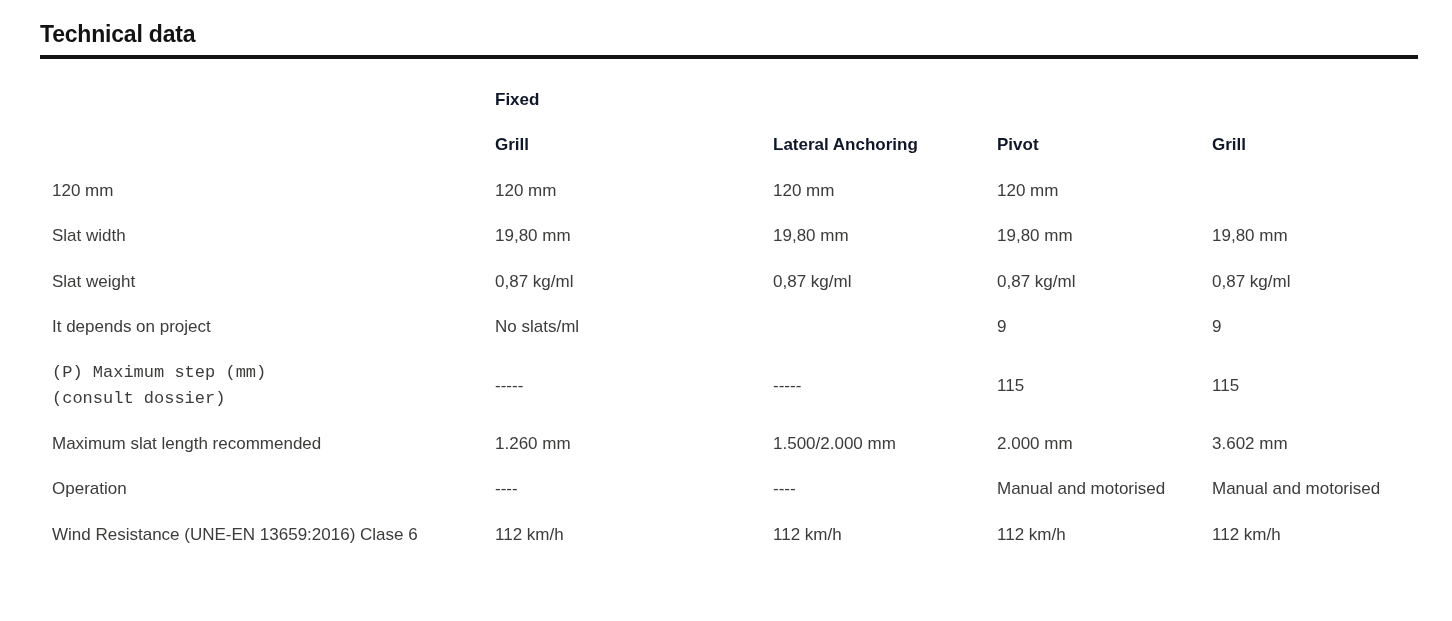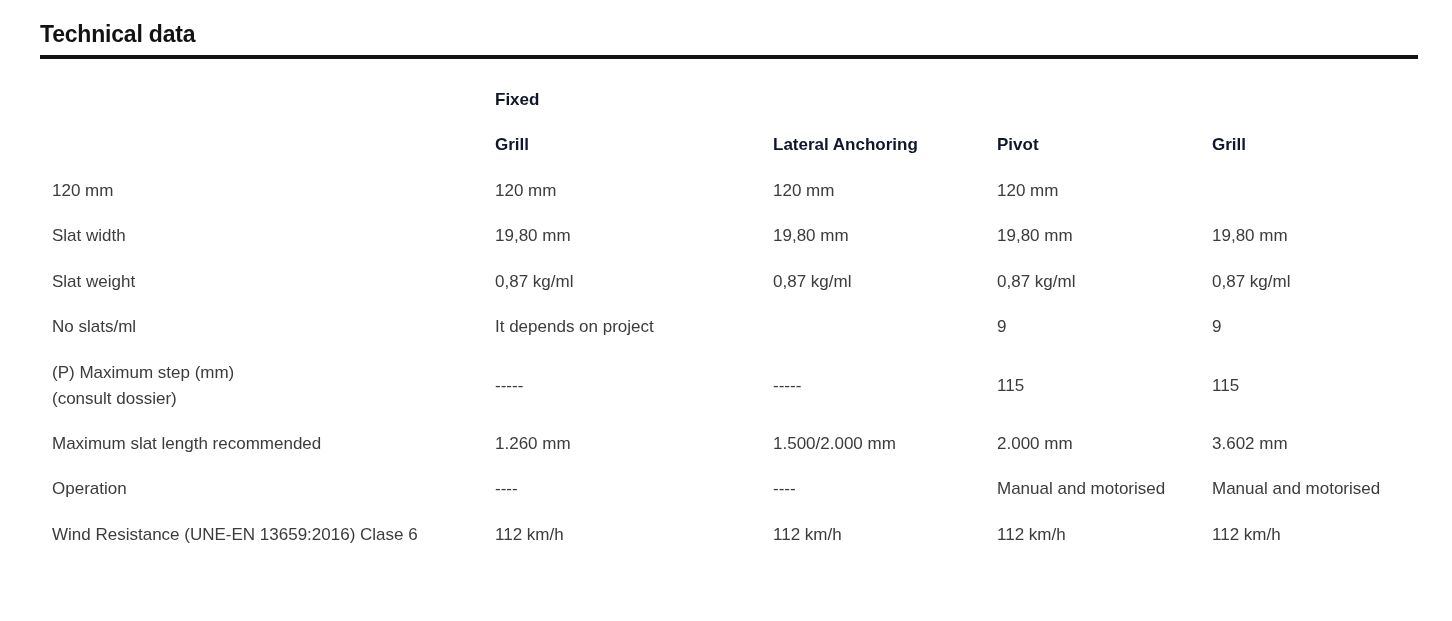--- a/index.html
+++ b/index.html
@@ -46,20 +46,21 @@
   .cell {
     white-space: nowrap;
     overflow: visible;
   }
   .cell.hdr {
     font-weight: 700;
     color: #0f172a;
   }
   .label-2line {
     line-height: 26px;
+    font-family: Liberation Mono, monospace;
   }
   .label-2line span { display: block; }
 </style>
 </head>
 <body>
 
 <div class="page">
   <h1 class="page-title">Technical data</h1>
   <div class="title-rule"></div>
 
@@ -97,22 +98,22 @@
 
     <div class="t-row">
       <div class="cell">Slat weight</div>
       <div class="cell">0,87 kg/ml</div>
       <div class="cell">0,87 kg/ml</div>
       <div class="cell">0,87 kg/ml</div>
       <div class="cell">0,87 kg/ml</div>
     </div>
 
     <div class="t-row">
+      <div class="cell">It depends on project</div>
       <div class="cell">No slats/ml</div>
-      <div class="cell">It depends on project</div>
       <div class="cell"></div>
       <div class="cell">9</div>
       <div class="cell">9</div>
     </div>
 
     <div class="t-row tall">
       <div class="cell label-2line">
         <span>(P) Maximum step (mm)</span>
         <span>(consult dossier)</span>
       </div>

